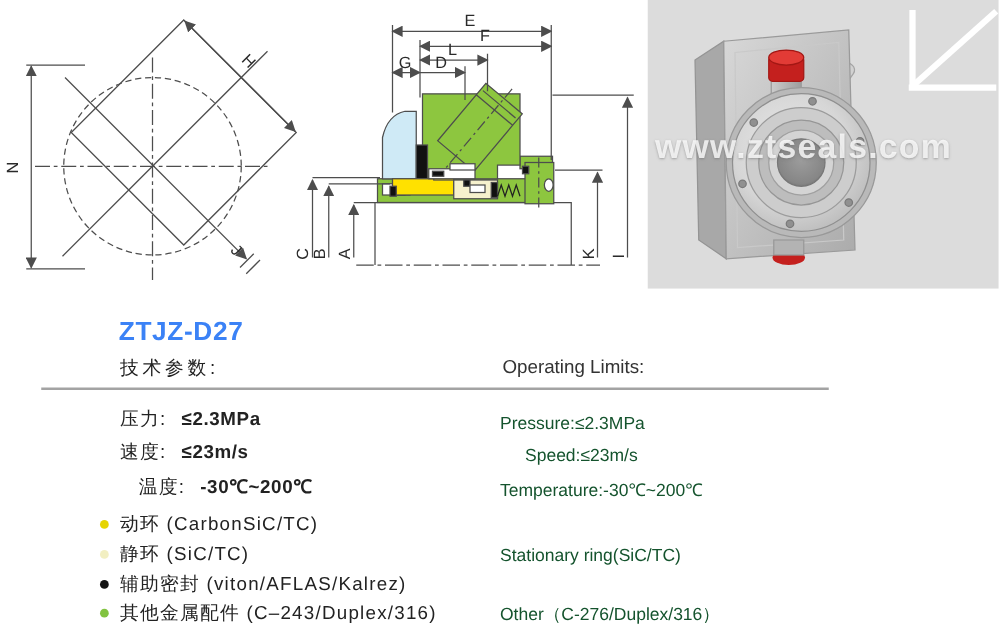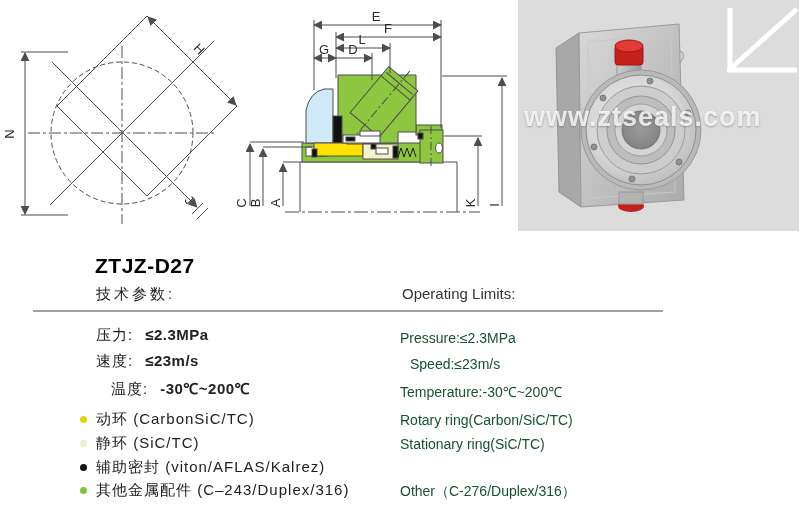--- a/index.html
+++ b/index.html
@@ -12,21 +12,21 @@
   .drawing{position:absolute;top:0;}
   #front-view{left:0;width:248px;height:236px;}
   #section-view{left:230px;width:290px;height:240px;}
   .photo{position:absolute;left:518px;top:0;width:281px;height:246px;}
   .watermark{
     position:absolute;left:6px;top:102px;width:270px;white-space:nowrap;
     font-size:27px;font-weight:bold;letter-spacing:1px;
     color:rgba(255,255,255,0.80);text-shadow:0 1px 2px rgba(110,110,110,0.55);
   }
   .specs{position:absolute;left:0;top:240px;width:800px;height:270px;}
-  .model-title{position:absolute;left:95px;top:14px;font-size:21px;font-weight:bold;letter-spacing:0.5px;color:#000000;margin:0;}
+  .model-title{position:absolute;left:95px;top:14px;font-size:21px;font-weight:bold;letter-spacing:0.5px;color:#3b82f6;margin:0;}
   .heading-zh{position:absolute;left:96px;top:45px;font-size:15px;letter-spacing:3px;color:#222;}
   .heading-en{position:absolute;left:402px;top:45px;font-size:15px;color:#333;}
   .divider{position:absolute;left:33px;top:70px;width:630px;height:2px;background:#a3a3a3;}
   .row{position:absolute;white-space:nowrap;}
   .zh{font-size:15px;color:#222;letter-spacing:1px;}
   .en{font-size:14px;color:#14532d;}
   .zh .val{margin-left:12px;letter-spacing:0.5px;font-weight:bold;}
   .bullet{position:absolute;width:7px;height:7px;border-radius:50%;}
   
   .fill-green{fill:var(--green);}
@@ -223,26 +223,25 @@
     <div class="row zh" style="left:96px;top:86px;">
       <span>压力:</span><span class="val">≤2.3MPa</span>
     </div>
     <div class="row zh" style="left:96px;top:112px;">
       <span>速度:</span><span class="val">≤23m/s</span>
     </div>
     <div class="row zh" style="left:111px;top:138px;">
       <span>温度:</span><span class="val">-30℃~200℃</span>
     </div>
     <div class="row en" style="left:400px;top:90px;">Pressure:≤2.3MPa</div>
-    <div class="row en" style="left:410px;top:116px;">Speed:≤23m/s</div>
+    <div class="row en" style="left:420px;top:116px;">Speed:≤23m/s</div>
     <div class="row en" style="left:400px;top:142px;">Temperature:-30℃~200℃</div>
 
     <span class="bullet" style="left: 80px; top: 176px; background-color: rgb(230, 212, 0);"></span>
     <div class="row zh" style="left:96px;top:170px;">动环 (CarbonSiC/TC)</div>
-    <div class="row en" style="left:400px;top:172px;">Rotary ring(Carbon/SiC/TC)</div>
 
     <span class="bullet" style="left: 80px; top: 200px; background-color: rgb(242, 239, 194);"></span>
     <div class="row zh" style="left:96px;top:194px;">静环 (SiC/TC)</div>
     <div class="row en" style="left:400px;top:196px;">Stationary ring(SiC/TC)</div>
 
     <span class="bullet" style="left: 80px; top: 224px; background-color: rgb(20, 20, 20);"></span>
     <div class="row zh" style="left:96px;top:218px;">辅助密封 (viton/AFLAS/Kalrez)</div>
 
     <span class="bullet" style="left: 80px; top: 247px; background-color: rgb(130, 195, 65);"></span>
     <div class="row zh" style="left:96px;top:241px;">其他金属配件 (C–243/Duplex/316)</div>

